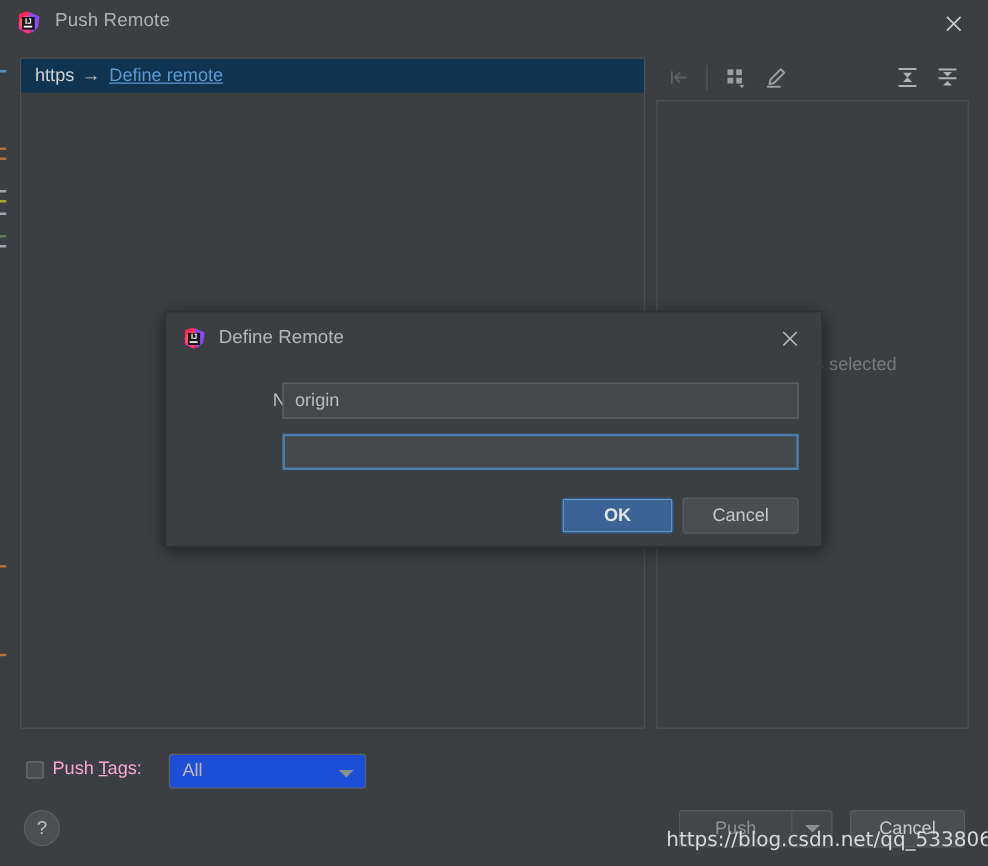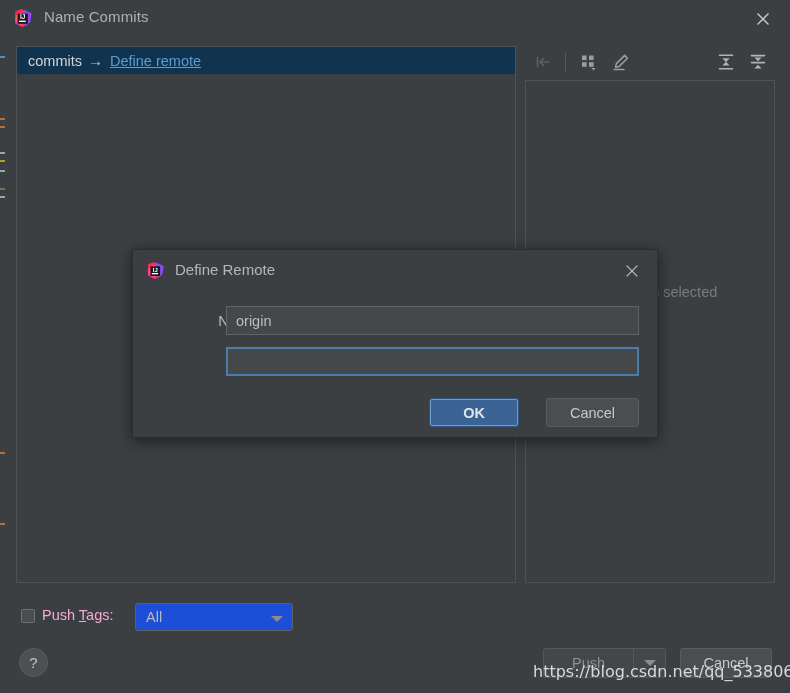--- a/index.html
+++ b/index.html
@@ -200,21 +200,21 @@
     background: #45484a;
     font-size: 14.5px; color: #bbbbbb;
     padding: 4px 9px;
     outline: none;
     font-family: "Liberation Sans", sans-serif;
   }
   .field-name { top: 56px; border: 1px solid #606365; }
   .field-url  { top: 97px; border: 2px solid #4a7cad; }
 
   .dlg-ok {
-    position: absolute; left: 296px; top: 148px;
+    position: absolute; left: 316px; top: 148px;
     width: 90px; height: 29px;
     border: 1px solid #2f5580; border-radius: 3px;
     background: #3c6395;
     display: flex; align-items: center; justify-content: center;
     font-size: 14.5px; font-weight: bold; color: #e2e5e7;
     box-shadow: 0 0 0 1px #6d9ccb inset;
     cursor: default;
   }
   .dlg-cancel {
     position: absolute; left: 413px; top: 148px;
@@ -249,31 +249,31 @@
       <svg width="20" height="20" viewBox="0 0 20 20">
         <path d="M2.2 3.4 L8 1 L18.2 5.5 L16.5 14.5 L10 19 L2 15 Z" fill="#fe2857"></path>
         <path d="M10.5 1.6 L18.6 5.2 L17.4 13.8 L12.5 18.4 L9 12 Z" fill="#8a4af3"></path>
         <path d="M1.8 10 L7 3.6 L12.5 9 L9 18.8 L2.6 15.4 Z" fill="#fc31a2"></path>
         <path d="M3 7.5 L9.4 4.2 L14 9.6 L9.6 17 L3.2 13.6 Z" fill="#ff6c3e" opacity=".75"></path>
         <rect x="4.6" y="5.6" width="10.2" height="10.2" fill="#1a1a1a"></rect>
         <text x="9.7" y="11.1" font-family="'Liberation Sans',sans-serif" font-size="6.3" fill="#ffffff" text-anchor="middle" font-weight="bold">IJ</text>
         <rect x="6.1" y="12.6" width="6.6" height="1.4" fill="#ffffff"></rect>
       </svg>
     </span>
-    <span class="titlebar-title">Name Commits</span>
+    <span class="titlebar-title">Push Remote</span>
     <span class="titlebar-close">
       <svg width="20" height="20" viewBox="0 0 20 20">
         <path d="M4.5 4.5 L15.5 15.5 M15.5 4.5 L4.5 15.5" stroke="#c8cbcd" stroke-width="1.4" fill="none"></path>
       </svg>
     </span>
   </div>
 
   <div class="left-panel">
     <div class="branch-row">
-      <span>commits</span>
+      <span>https</span>
       <span class="arrow">→</span>
       <span class="branch-link">Define remote</span>
     </div>
   </div>
 
   <div class="toolbar">
     <span class="tb-btn" style="left:6px;">
       <svg width="18" height="18" viewBox="0 0 18 18">
         <path d="M14 9 H5 M8.5 5.5 L5 9 L8.5 12.5" stroke="#5e6163" stroke-width="1.6" fill="none" stroke-linecap="round" stroke-linejoin="round"></path>
         <path d="M2.5 4.5 L2.5 13.5" stroke="#5e6163" stroke-width="1.6" stroke-linecap="round"></path>

